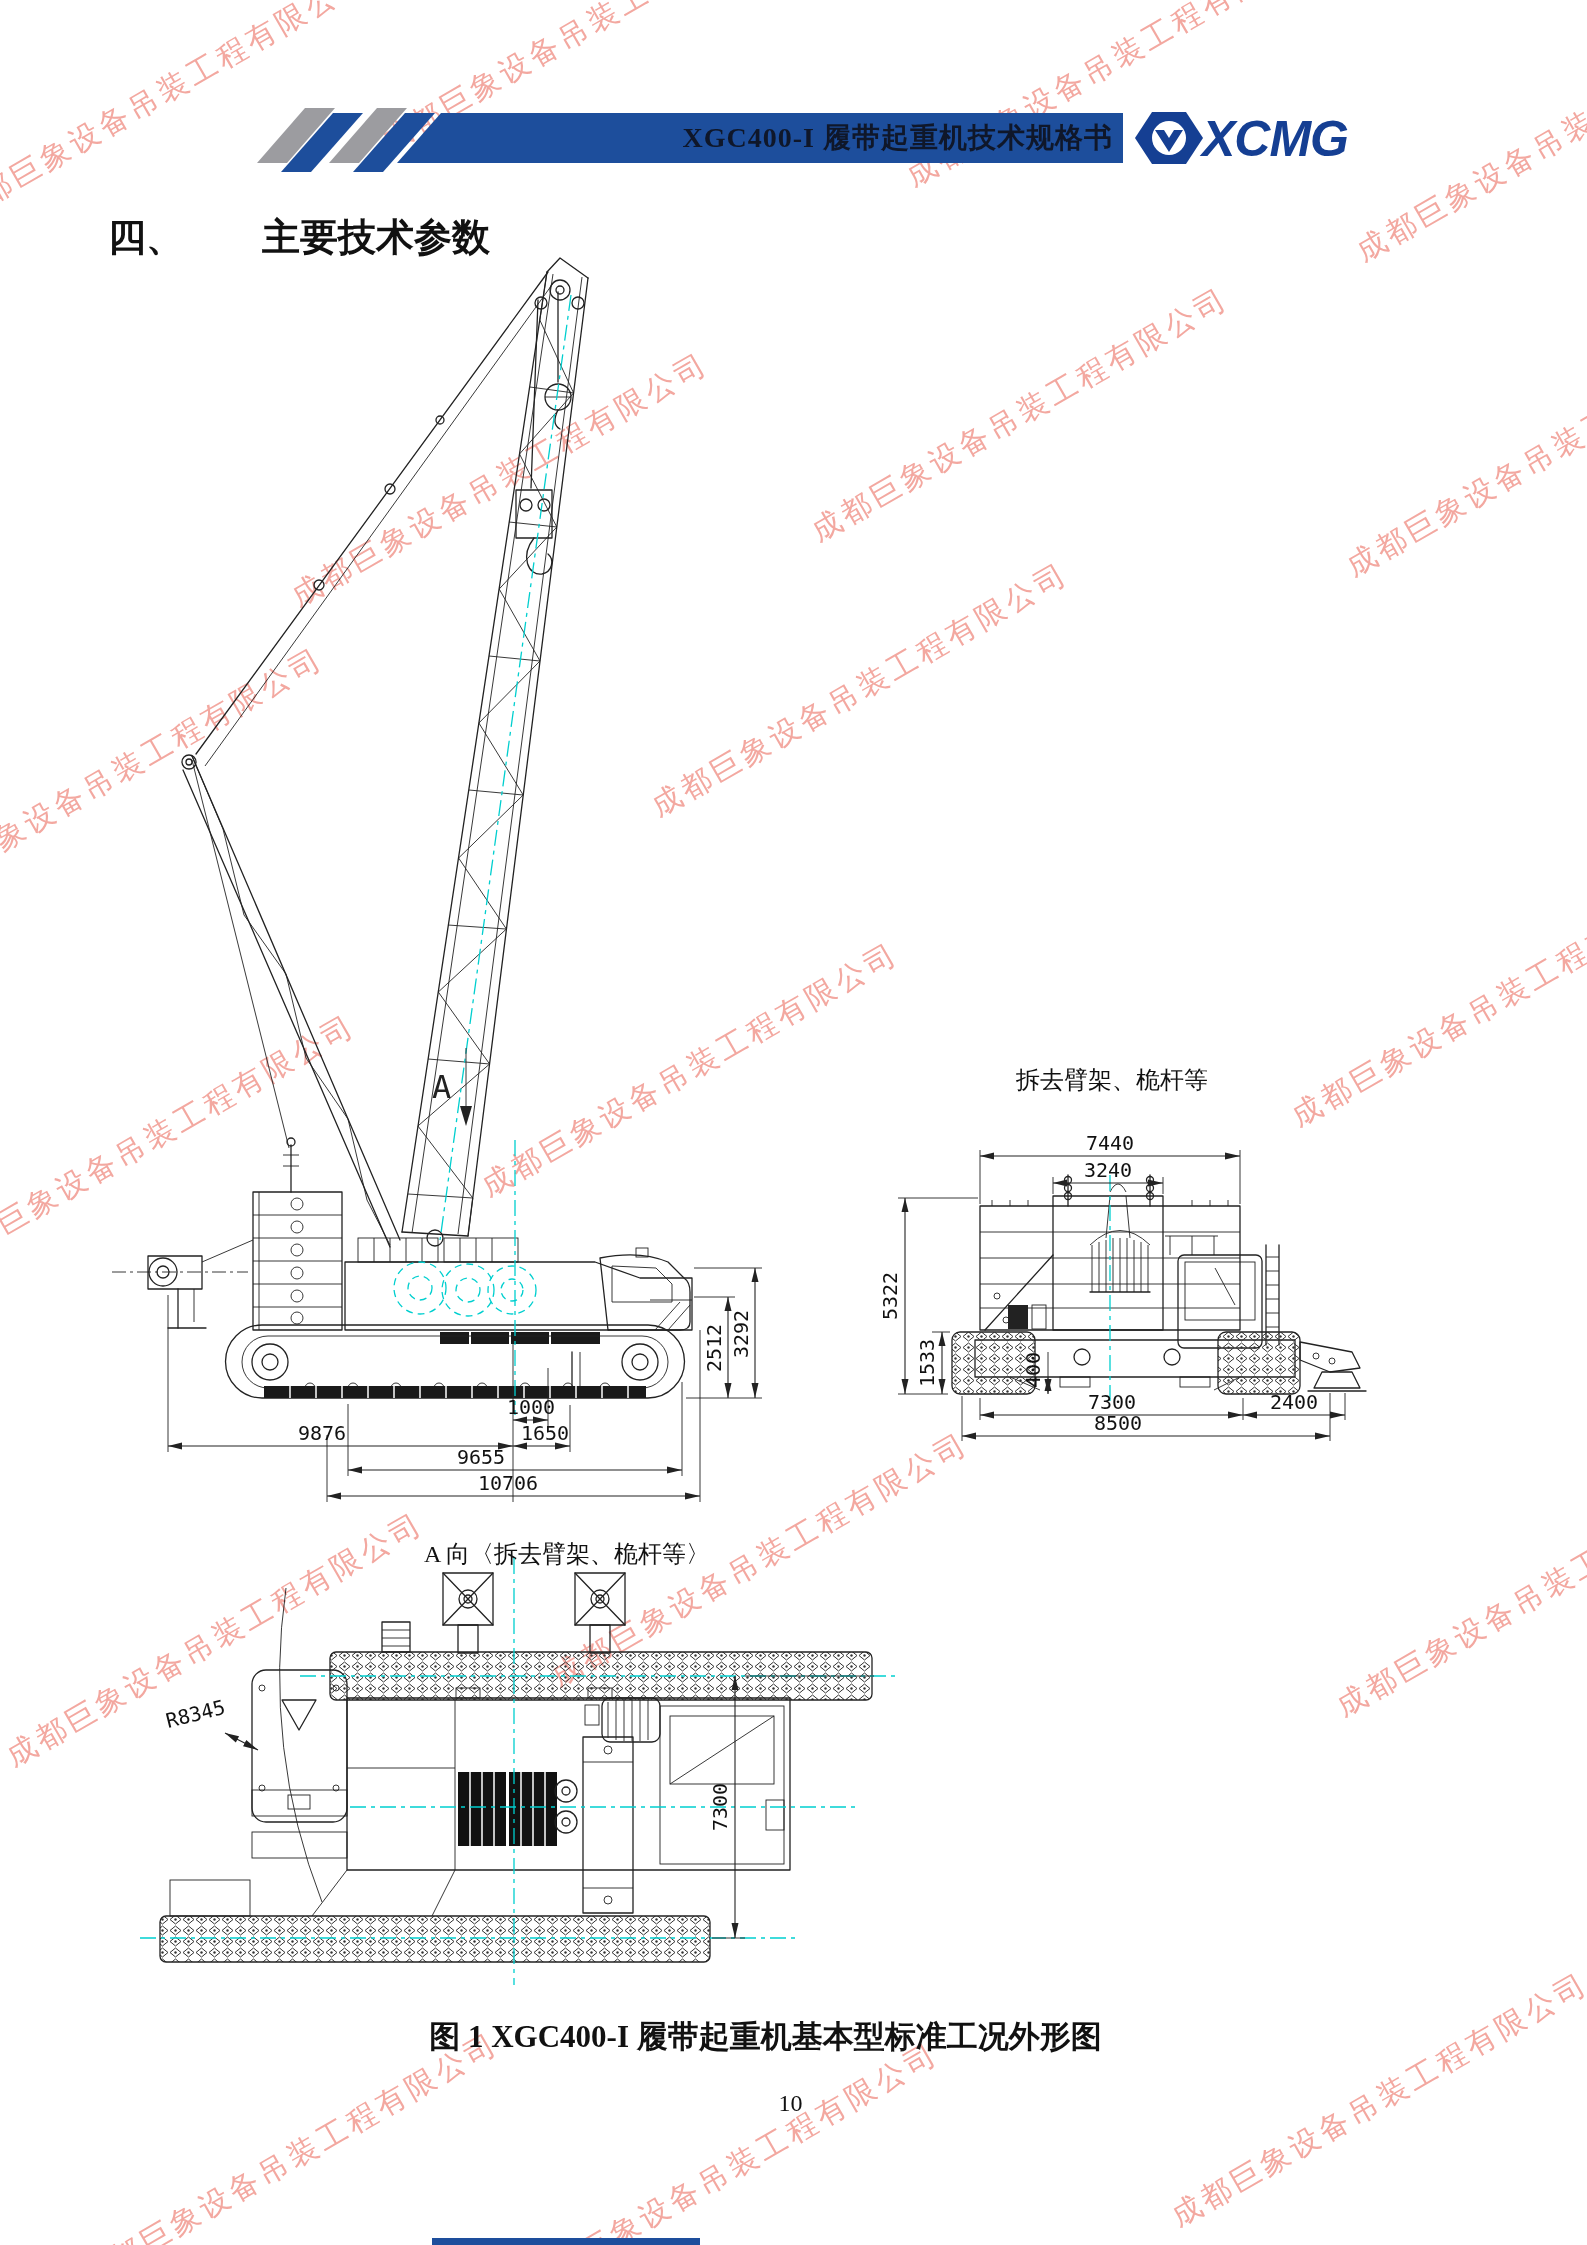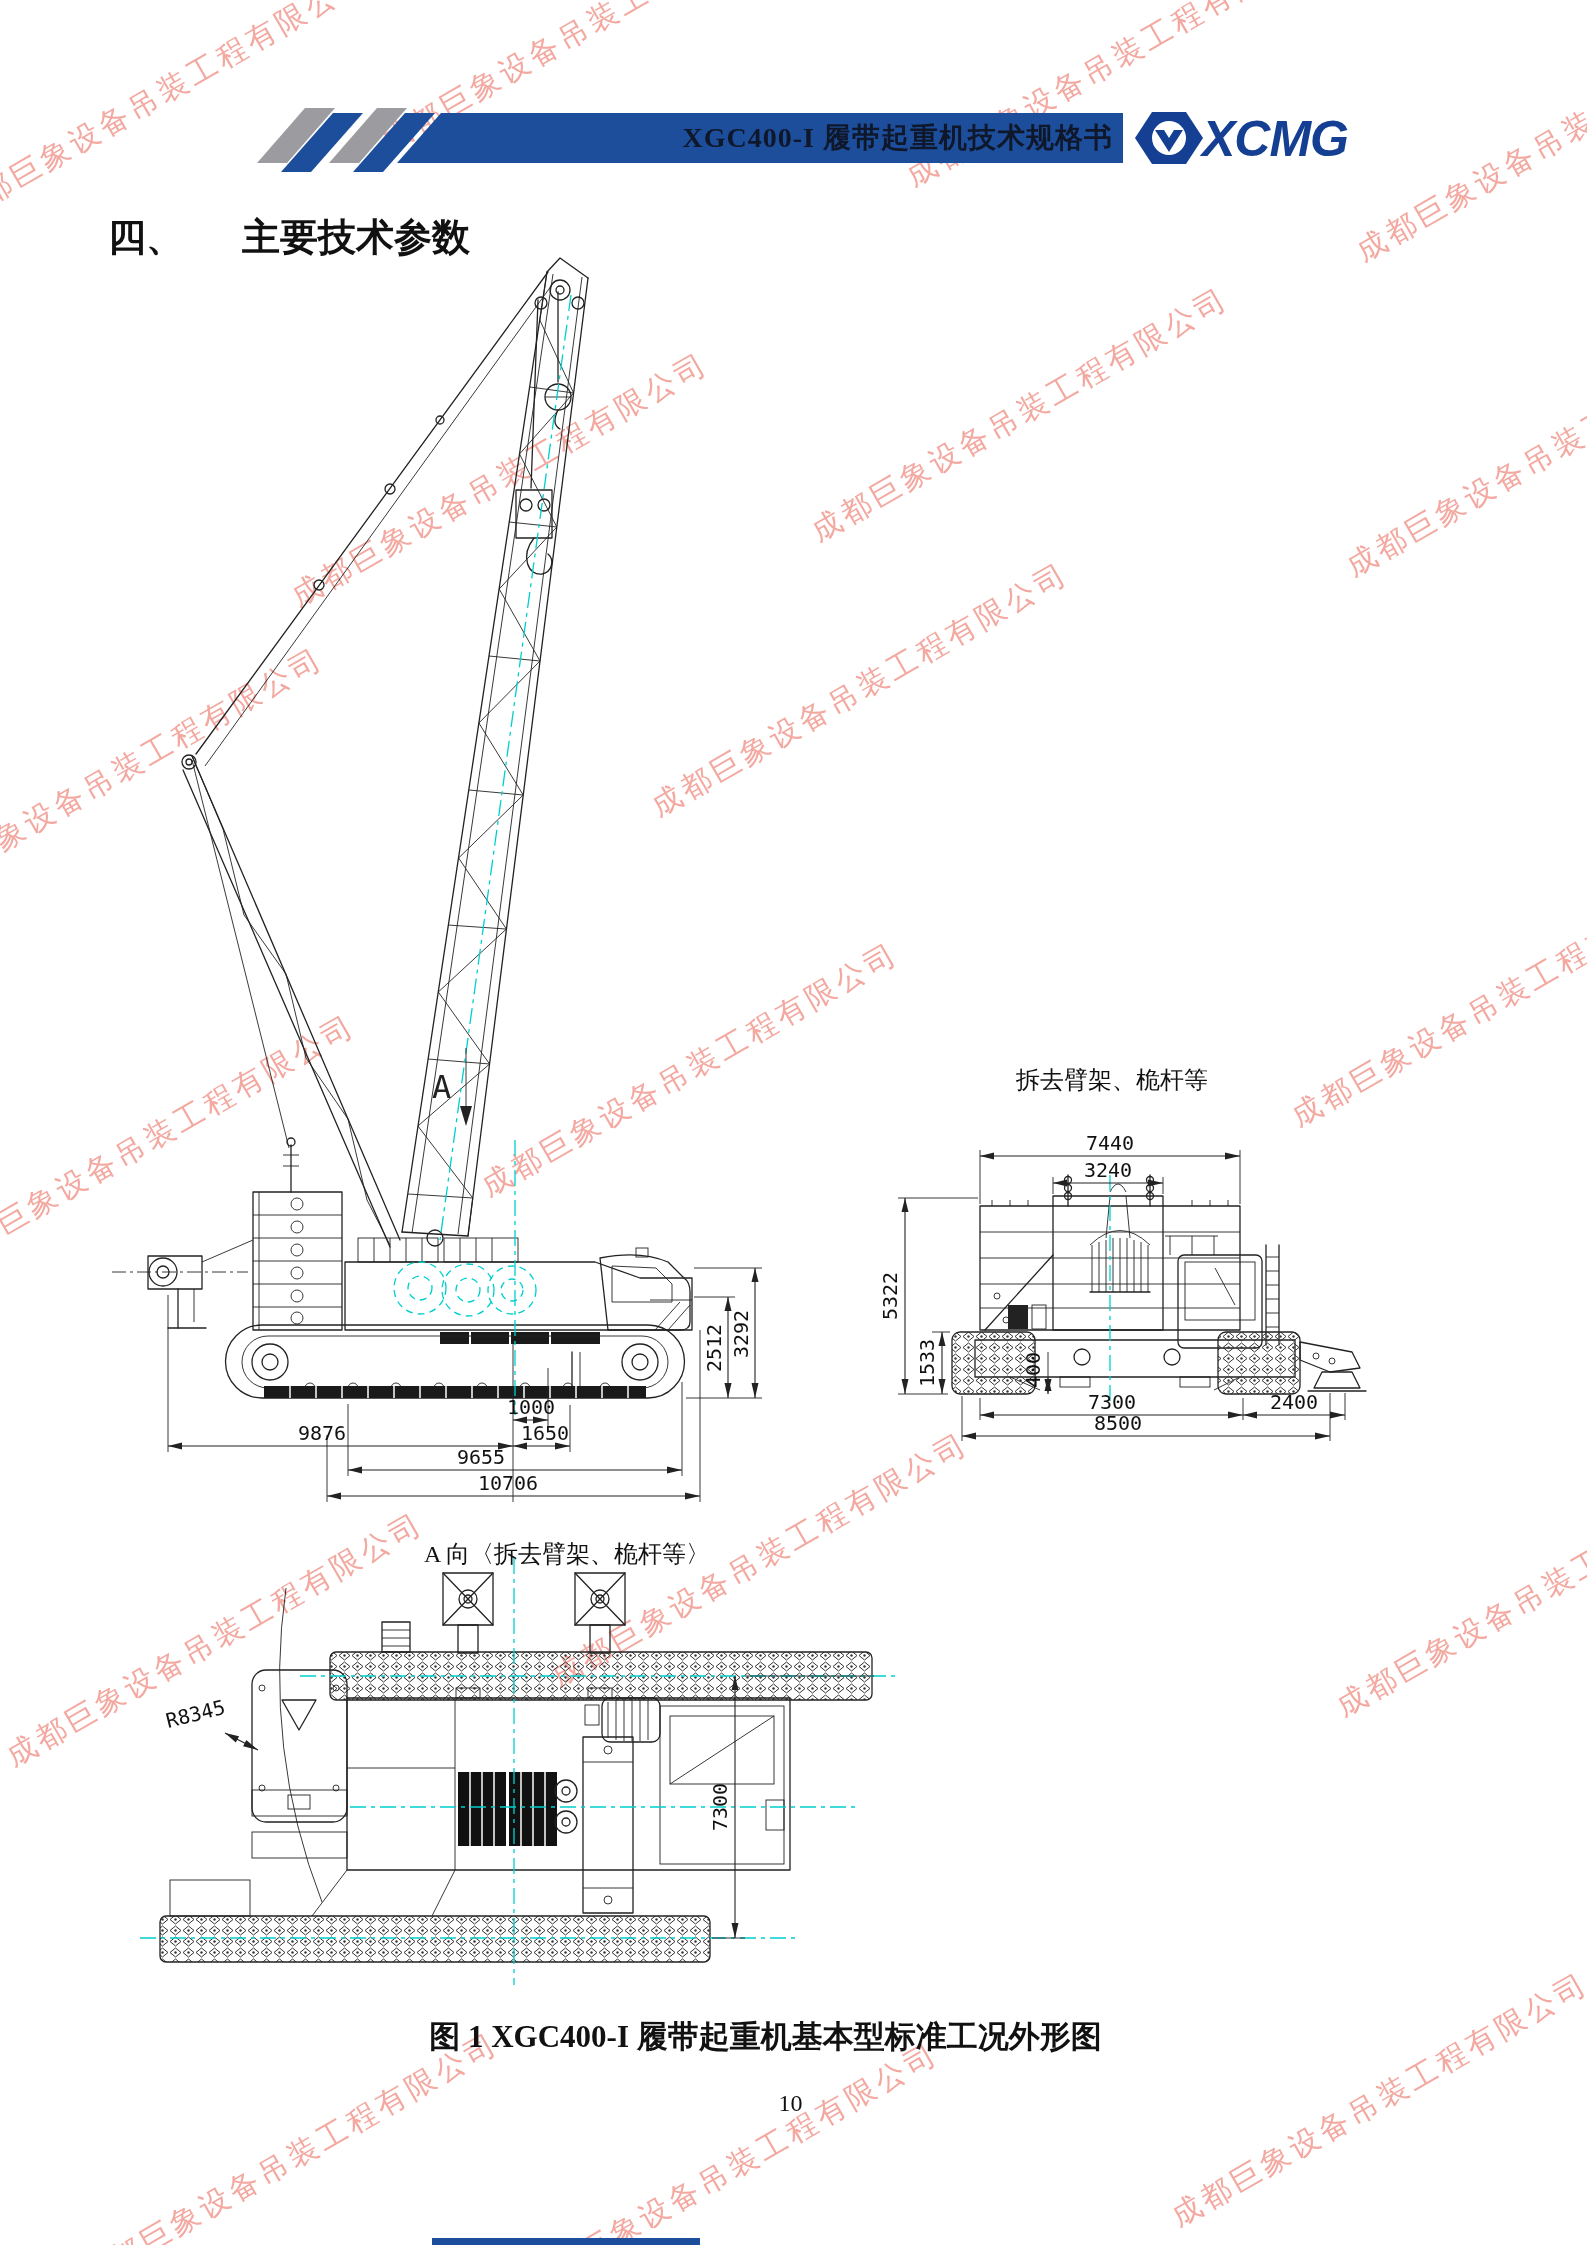--- a/index.html
+++ b/index.html
@@ -27,21 +27,21 @@
   .bigA  { font:32px "DejaVu Sans Mono","Liberation Mono",monospace; fill:#222; }
   .cntxt { font:24px "Liberation Serif","DejaVu Serif",serif; fill:#111; }
   .logotxt { font:italic 900 50px "Liberation Sans","DejaVu Sans",sans-serif; letter-spacing:-1px; fill:#153f93; }
   
   .htext { position:absolute; z-index:3; }
   #doc-title {
     left:500px; top:113px; width:613px; height:50px; line-height:50px;
     text-align:right; color:#0f172a; font-size:28px; font-weight:bold; letter-spacing:1px;
   }
   #section-title { left:108px; top:212px; font-size:38px; font-weight:bold; }
-  #section-title .gap { margin-left:58px; }
+  #section-title .gap { margin-left:78px; }
   #subsection-title { left:160px; top:302px; font-size:31px; font-weight:bold; }
   #subsection-title .gap { margin-left:16px; }
   #fig-caption { left:0; top:2016px; width:1587px; text-align:center; transform:translateX(-28px);
                  font-size:31px; font-weight:bold; }
   #page-num { left:0; top:2090px; width:1587px; text-align:center; transform:translateX(-3px); font-size:24px; }
 </style>
 </head>
 <body>
 
 <div id="page">

